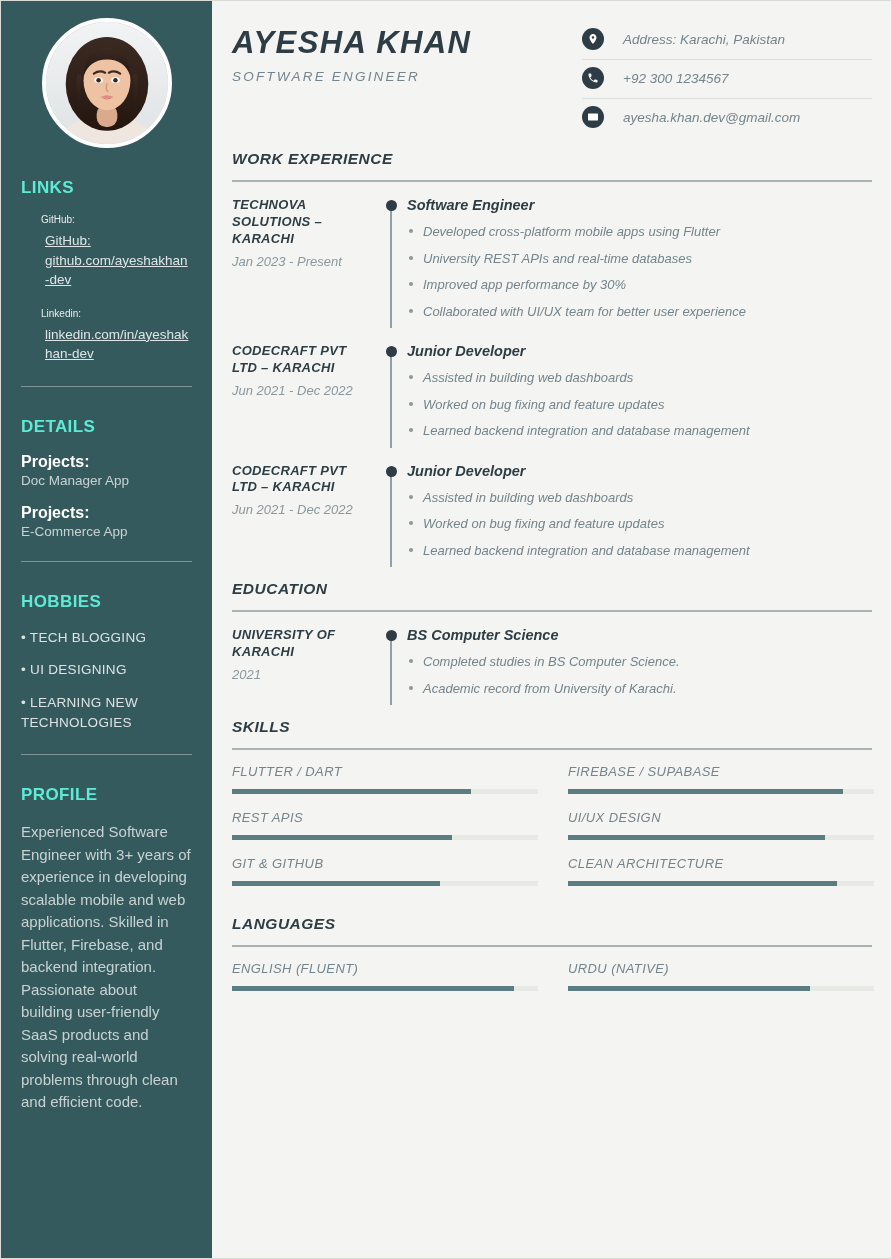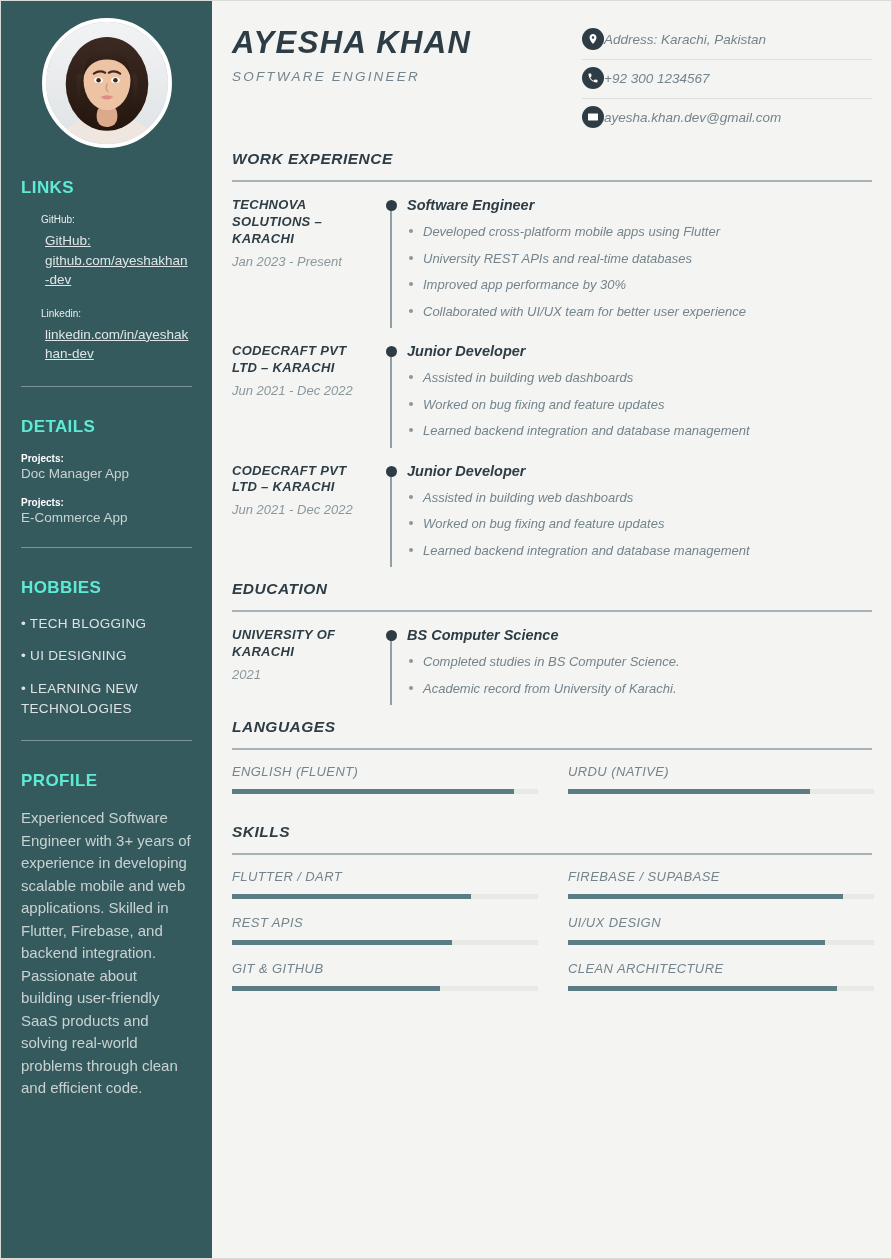--- a/index.html
+++ b/index.html
@@ -63,21 +63,21 @@
     word-break: break-word;
     margin-bottom: 18px;
     margin-left: 24px;
   }
   .hr {
     height: 1px;
     background: #7e9496;
     margin: 22px 0 0 0;
   }
   .detail-label {
-    font-size: 10px;
+    font-size: 16px;
     font-weight: bold;
     color: #ffffff;
     margin-bottom: 2px;
   }
   .detail-val {
     font-size: 13.5px;
     color: #c9d2d3;
     margin-bottom: 16px;
   }
   .hobby {
@@ -116,21 +116,21 @@
   .role {
     font-size: 13.5px;
     letter-spacing: 2.2px;
     color: #74848c;
     margin-top: 9px;
   }
   .contact-col { flex: 1; padding-top: 3px; }
   .contact-row {
     display: flex;
     align-items: center;
-    gap: 0;
+    gap: 19px;
     padding: 7px 0 9px 0;
     border-bottom: 1px solid #dcdfdb;
   }
   .contact-row:last-child { border-bottom: none; }
   .cicon {
     width: 22px; height: 22px;
     border-radius: 50%;
     background: #2e3d45;
     flex: 0 0 22px;
     display: flex; align-items: center; justify-content: center;
@@ -457,75 +457,75 @@
           <div class="job-title">BS Computer Science</div>
           <ul class="bullets">
             <li>Completed studies in BS Computer Science.</li>
             <li>Academic record from University of Karachi.</li>
           </ul>
         </div>
       </div>
     </section>
 
     <section class="sec">
+      <div class="sec-title">SKILLS</div>
+      <div class="sec-rule"></div>
+      <div class="bar-grid">
+        <div class="bar-item">
+          <div class="bar-label">FLUTTER / DART</div>
+          <div class="bar-track">
+              <div class="bar-fill" style="width: 78%;"></div>
+            </div>
+        </div>
+        <div class="bar-item">
+          <div class="bar-label">FIREBASE / SUPABASE</div>
+          <div class="bar-track">
+              <div class="bar-fill" style="width: 90%;"></div>
+            </div>
+        </div>
+        <div class="bar-item">
+          <div class="bar-label">REST APIS</div>
+          <div class="bar-track">
+              <div class="bar-fill" style="width: 72%;"></div>
+            </div>
+        </div>
+        <div class="bar-item">
+          <div class="bar-label">UI/UX DESIGN</div>
+          <div class="bar-track">
+              <div class="bar-fill" style="width: 84%;"></div>
+            </div>
+        </div>
+        <div class="bar-item">
+          <div class="bar-label">GIT &amp; GITHUB</div>
+          <div class="bar-track">
+              <div class="bar-fill" style="width: 68%;"></div>
+            </div>
+        </div>
+        <div class="bar-item">
+          <div class="bar-label">CLEAN ARCHITECTURE</div>
+          <div class="bar-track">
+              <div class="bar-fill" style="width: 88%;"></div>
+            </div>
+        </div>
+      </div>
+    </section>
+
+    <section class="sec">
       <div class="sec-title">LANGUAGES</div>
       <div class="sec-rule"></div>
       <div class="bar-grid">
         <div class="bar-item">
           <div class="bar-label">ENGLISH (FLUENT)</div>
           <div class="bar-track">
               <div class="bar-fill" style="width: 92%;"></div>
             </div>
         </div>
         <div class="bar-item">
           <div class="bar-label">URDU (NATIVE)</div>
           <div class="bar-track">
               <div class="bar-fill" style="width: 79%;"></div>
             </div>
         </div>
       </div>
     </section>
 
-    <section class="sec">
-      <div class="sec-title">SKILLS</div>
-      <div class="sec-rule"></div>
-      <div class="bar-grid">
-        <div class="bar-item">
-          <div class="bar-label">FLUTTER / DART</div>
-          <div class="bar-track">
-              <div class="bar-fill" style="width: 78%;"></div>
-            </div>
-        </div>
-        <div class="bar-item">
-          <div class="bar-label">FIREBASE / SUPABASE</div>
-          <div class="bar-track">
-              <div class="bar-fill" style="width: 90%;"></div>
-            </div>
-        </div>
-        <div class="bar-item">
-          <div class="bar-label">REST APIS</div>
-          <div class="bar-track">
-              <div class="bar-fill" style="width: 72%;"></div>
-            </div>
-        </div>
-        <div class="bar-item">
-          <div class="bar-label">UI/UX DESIGN</div>
-          <div class="bar-track">
-              <div class="bar-fill" style="width: 84%;"></div>
-            </div>
-        </div>
-        <div class="bar-item">
-          <div class="bar-label">GIT &amp; GITHUB</div>
-          <div class="bar-track">
-              <div class="bar-fill" style="width: 68%;"></div>
-            </div>
-        </div>
-        <div class="bar-item">
-          <div class="bar-label">CLEAN ARCHITECTURE</div>
-          <div class="bar-track">
-              <div class="bar-fill" style="width: 88%;"></div>
-            </div>
-        </div>
-      </div>
-    </section>
-
   </main>
 </div>
 
 </body></html>

